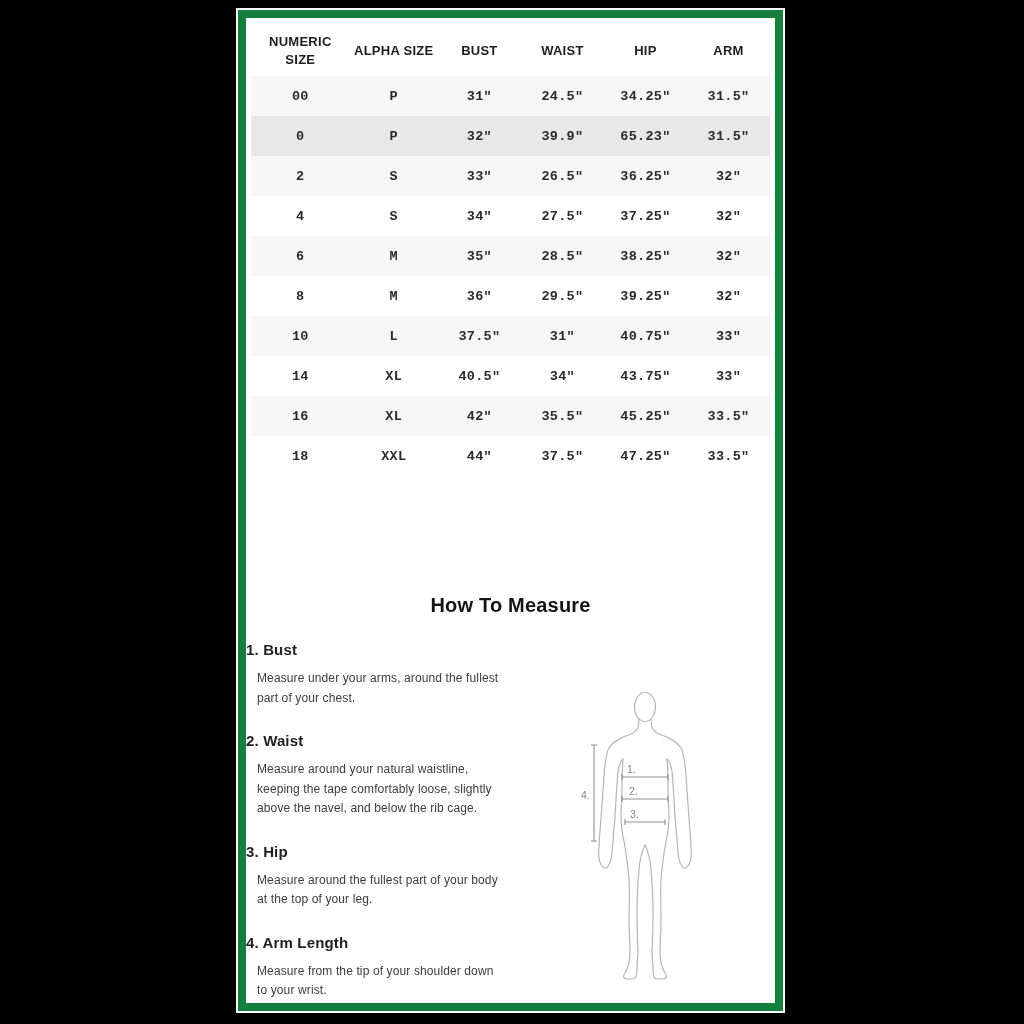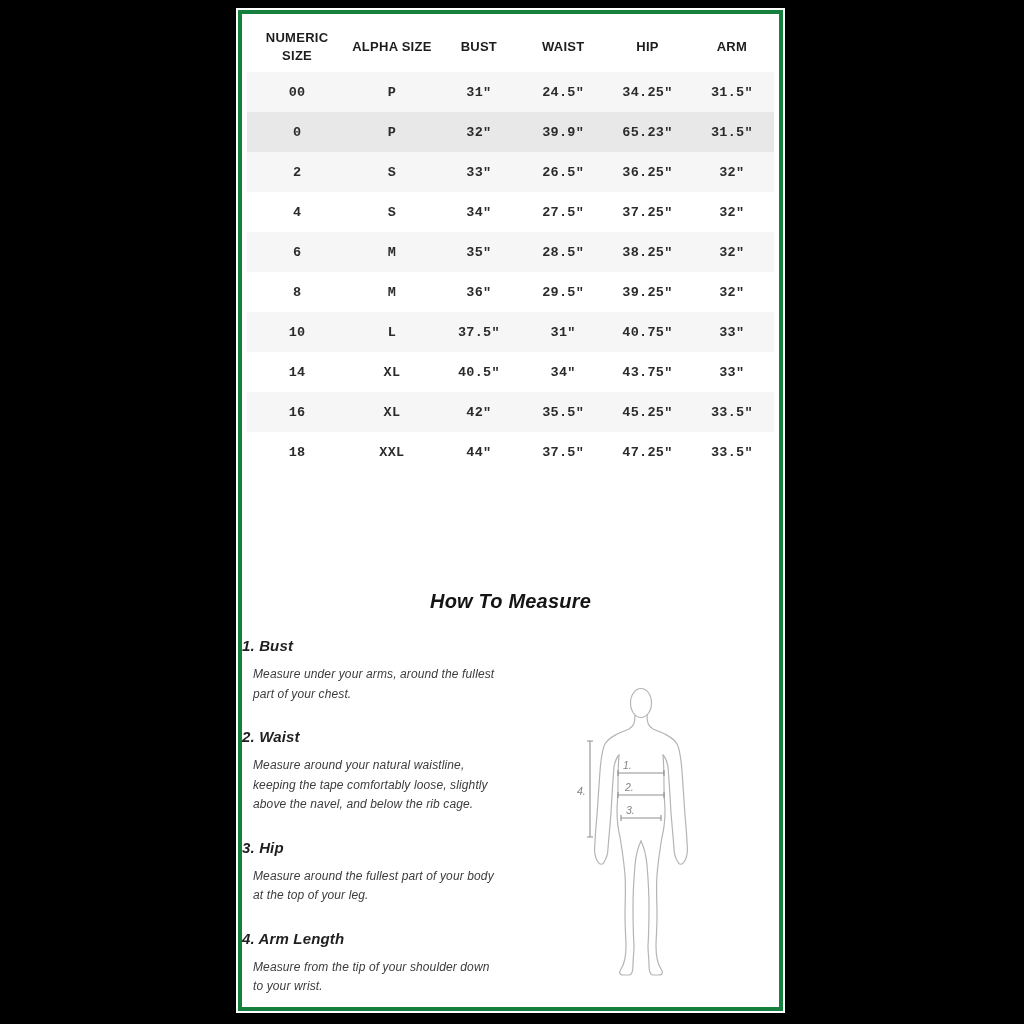--- a/index.html
+++ b/index.html
@@ -5,41 +5,41 @@
   html,body{margin:0;padding:0;}
   body{
     width:1024px;height:1024px;background:#000;position:relative;overflow:hidden;
     font-family:"Liberation Sans", sans-serif;
   }
   .card{
     position:absolute;left:236px;top:8px;width:549px;height:1005px;
     background:#fff;padding:2px;box-sizing:border-box;
   }
   .card-inner{
-    width:100%;height:100%;box-sizing:border-box;border:4px solid #15803d;
+    width:100%;height:100%;box-sizing:border-box;border:8px solid #15803d;
     background:#fff;position:relative;overflow:hidden;
   }
   
   .size-table{
     width:calc(100% - 10px);margin:6px 5px 0;border-collapse:collapse;table-layout:fixed;
   }
   .size-table th{
     font-size:13px;font-weight:600;color:#1d1d1d;letter-spacing:.02em;
     line-height:1.35;padding:9px 2px 8px;text-align:center;vertical-align:middle;
   }
   .size-table td{
     height:40px;text-align:center;vertical-align:middle;
     font-size:13.5px;font-weight:600;color:#2b2b2b;letter-spacing:.02em;padding:0 2px;
   }
   .size-table tbody tr:nth-child(odd){background:#f6f6f6;}
   .size-table tbody tr{background:#ffffff;font-family:Liberation Mono, monospace;}
   .size-table tbody tr:nth-child(odd){background:#f6f6f6;}
   .size-table tbody tr.hl{background:#e8e8e8;}
   
-  .measure-section{position:absolute;top:576px;left:0;width:100%;font-style:italic;}
+  .measure-section{position:absolute;top:576px;left:0;width:100%;}
   .htm-title{
     text-align:center;font-size:20px;font-weight:600;color:#141414;
     letter-spacing:.01em;margin:0 0 24px;
   }
   .steps{width:272px;box-sizing:content-box;}
   .step-label{
     font-size:15px;font-weight:600;color:#1f1f1f;margin:24px 0 11px;letter-spacing:.01em;
   }
   .step-label:first-child{margin-top:24px;}
   .step-text{

